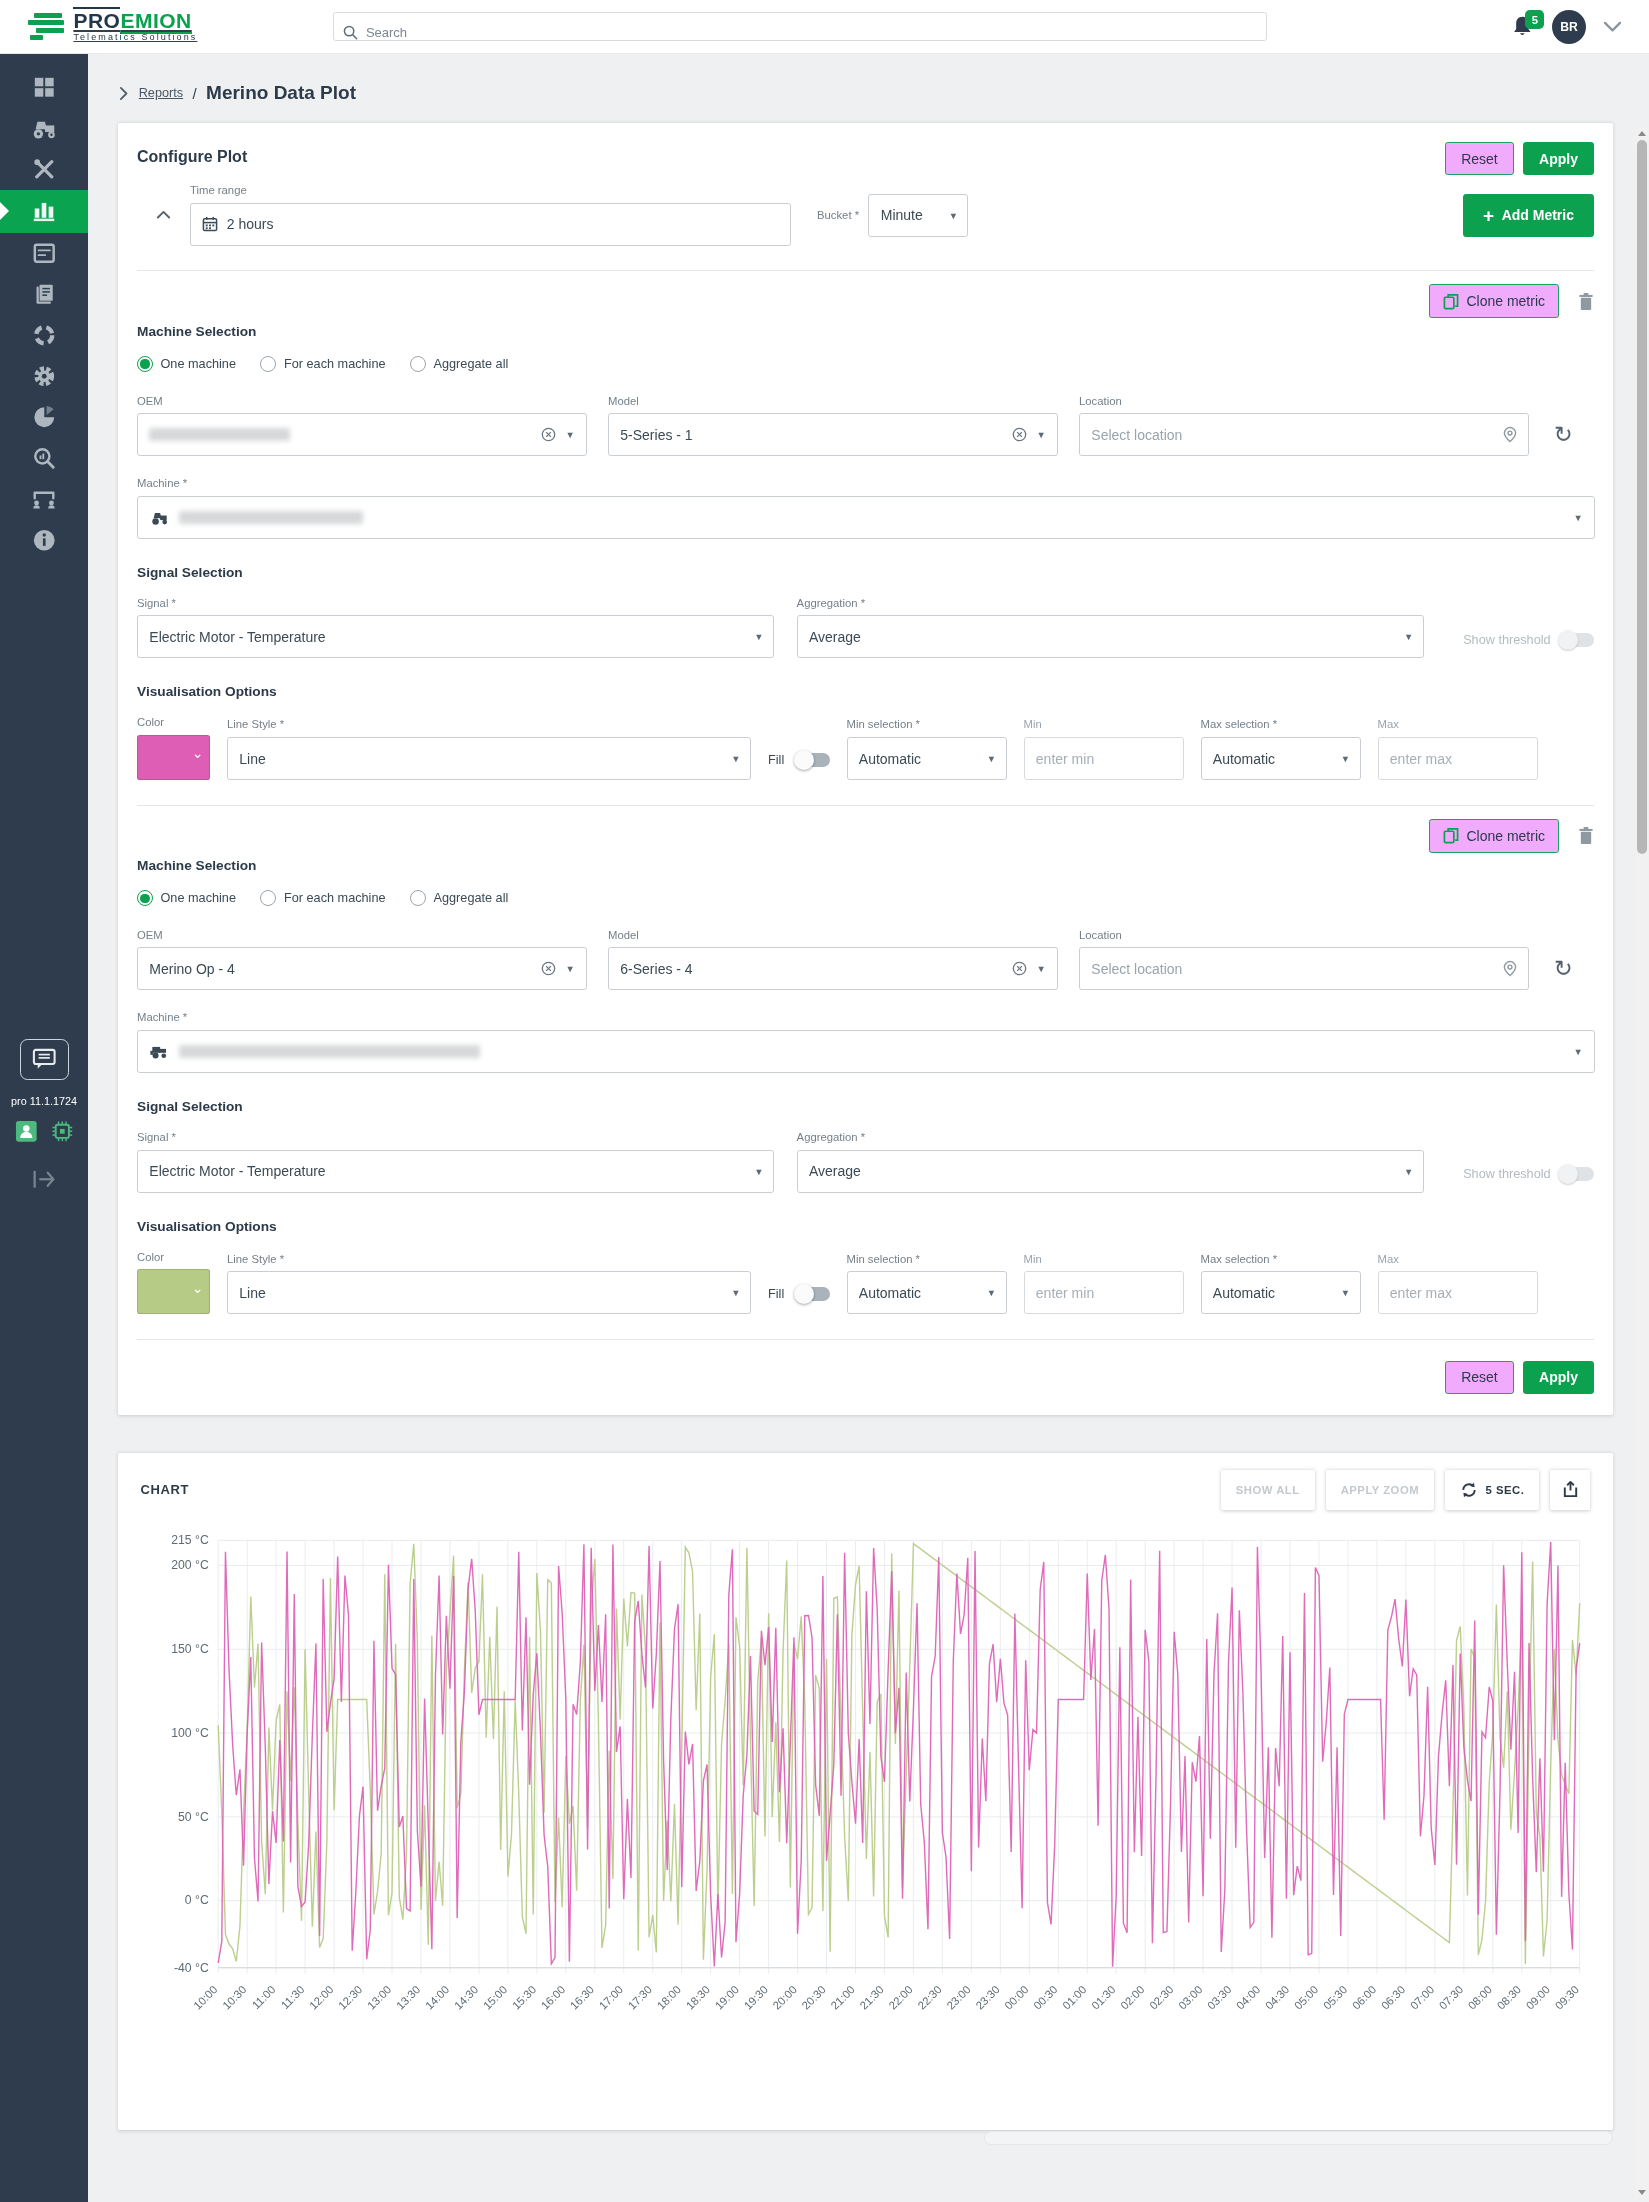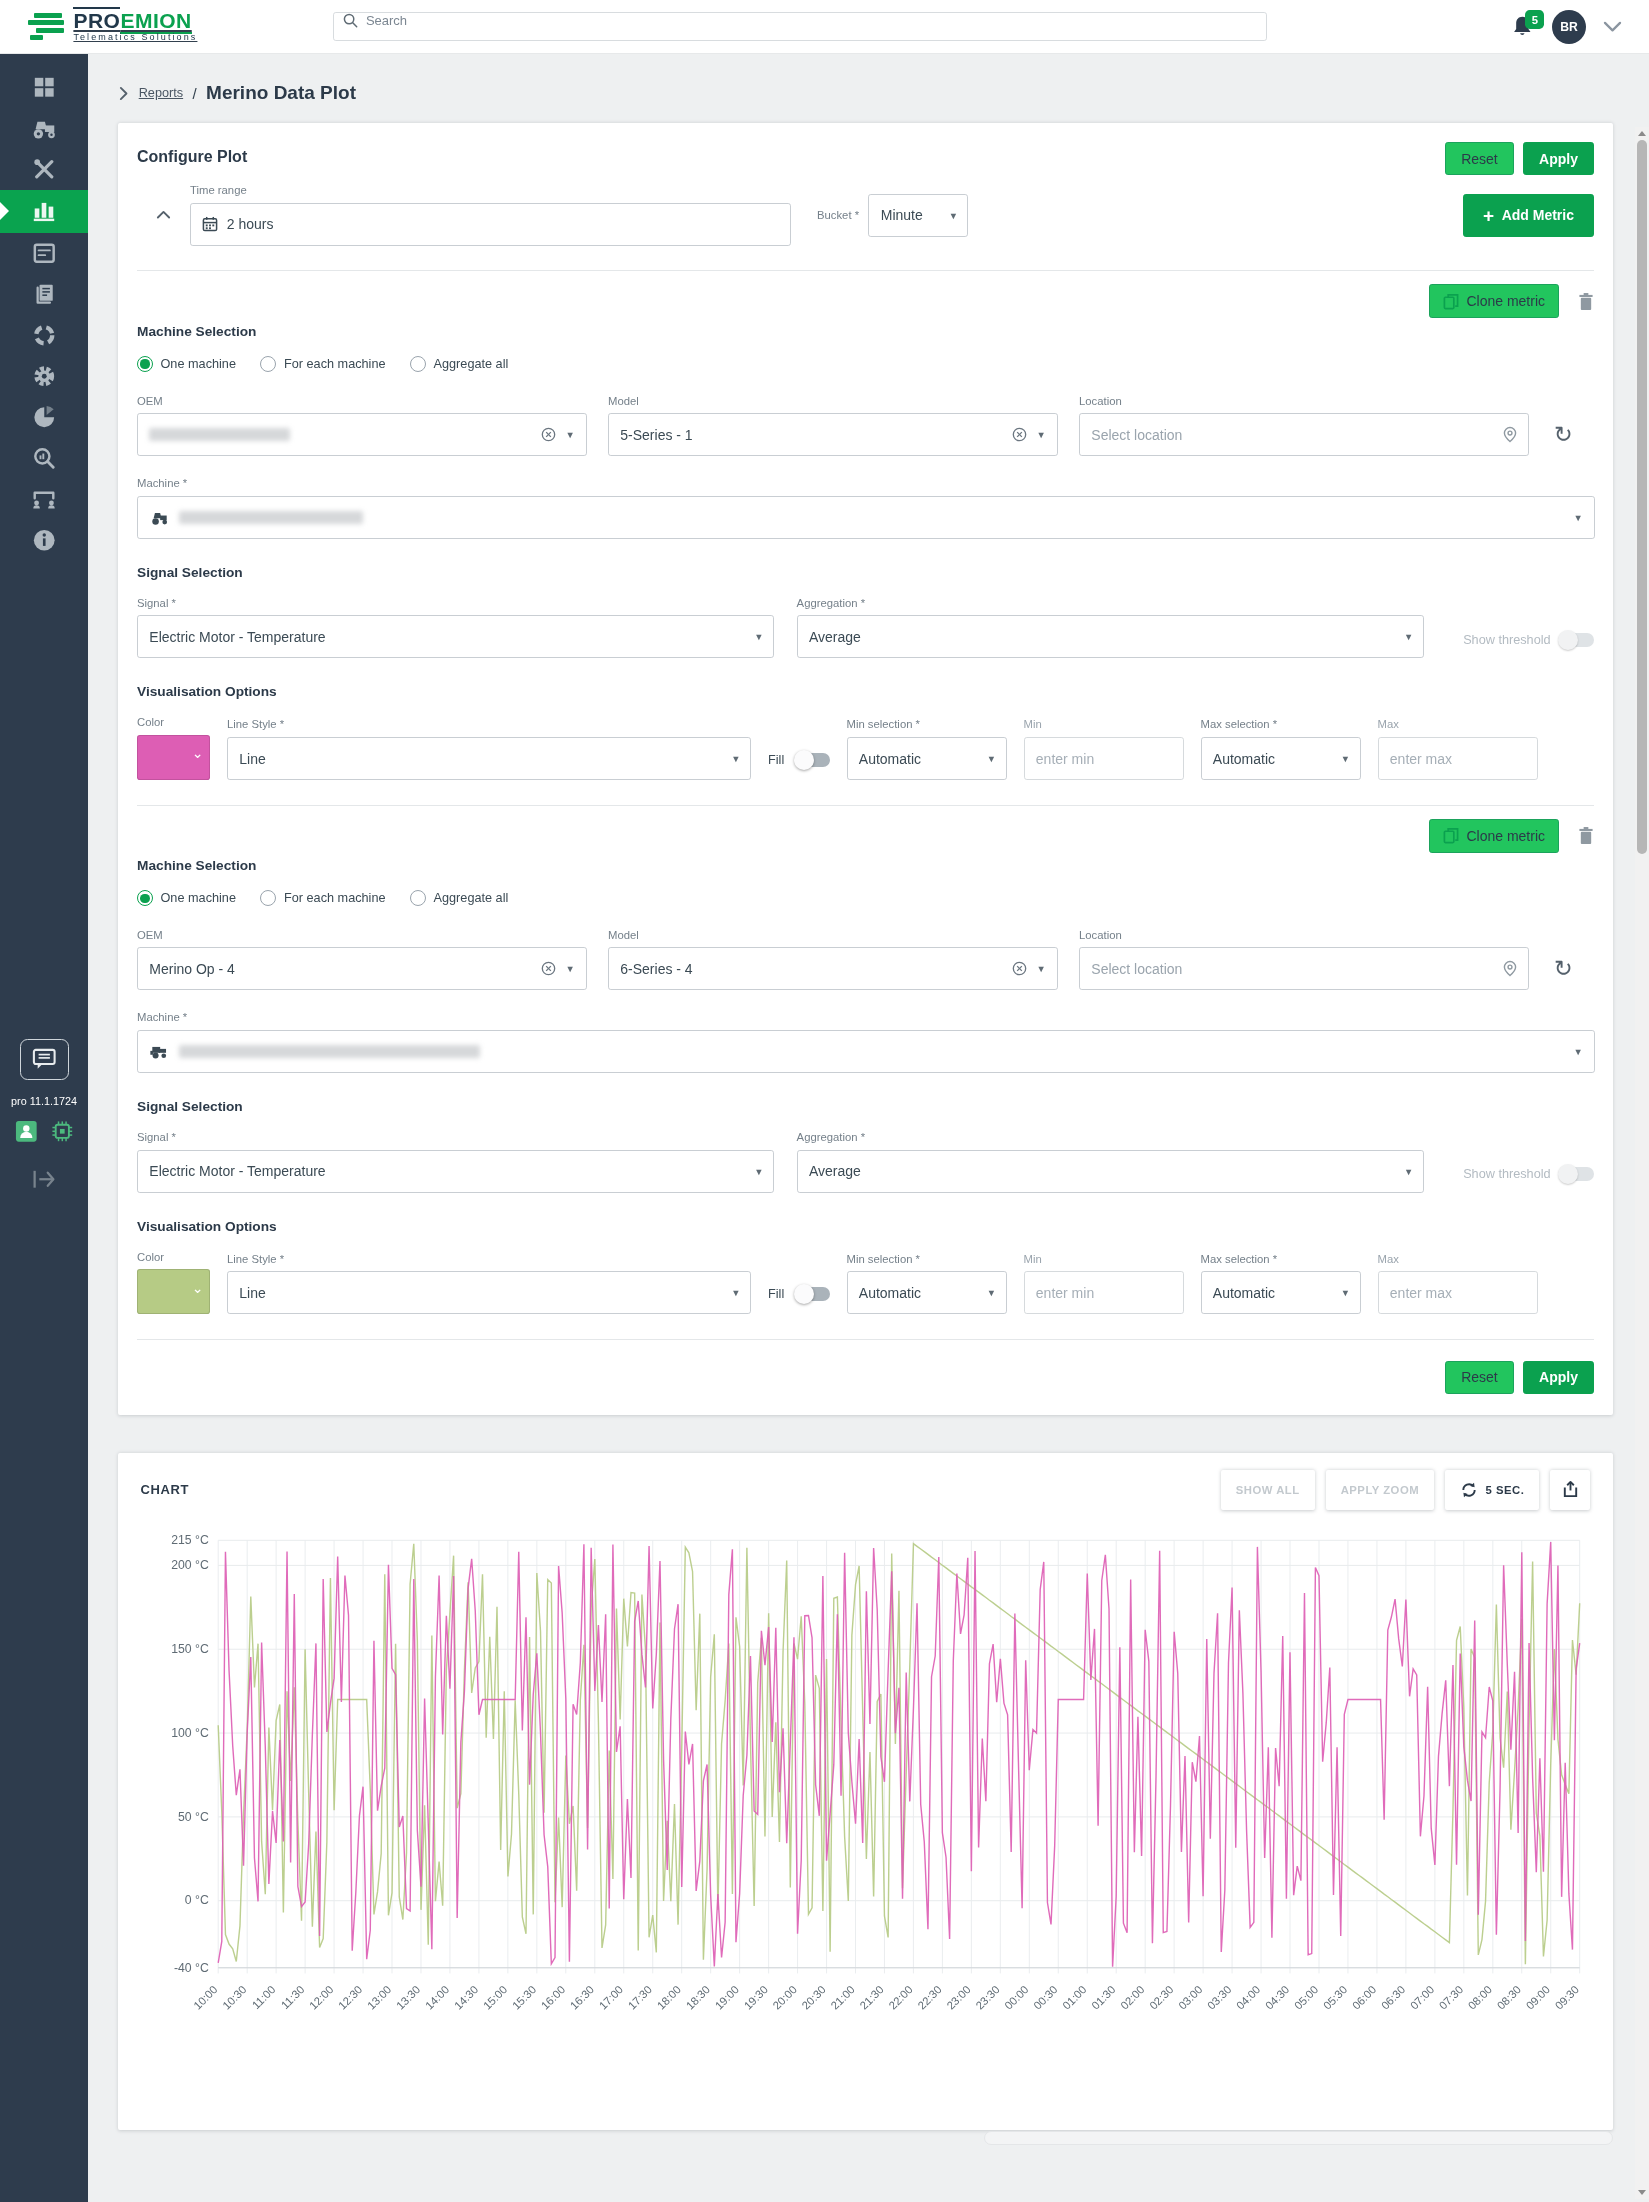--- a/index.html
+++ b/index.html
@@ -8,21 +8,21 @@
 
   
   .topbar{position:absolute;top:0;left:0;width:1650px;height:54px;background:#fff;border-bottom:0.9px solid #e7e9ea;display:flex;align-items:center;z-index:30;text-decoration:underline;}
   .brand{display:flex;align-items:center;gap:9.4px;padding-left:28px;width:282px;}
   .logo-bars{display:flex;flex-direction:column;gap:2.8px;}
   .logo-bars i{display:block;height:4.7px;background:#0ba14f;border-radius:0.9px;}
   .brand-text .brand-line{font-size:21px;font-weight:bold;letter-spacing:0.5px;line-height:19px;}
   .brand-pro{color:#22384a;border-top:2.8px solid #22384a;}
   .brand-emion{color:#0ba14f;border-bottom:2.8px solid #0ba14f;}
   .brand-tag{font-size:9px;letter-spacing:2.1px;color:#22384a;margin-top:1.9px;}
-  .search-wrap{position:absolute;left:333px;top:12.2px;width:934px;height:29px;border:0.9px solid #d8dcdf;border-radius:2.8px;display:flex;align-items:flex-start;background:#fff;}
+  .search-wrap{position:absolute;left:333px;top:12.2px;width:934px;height:29px;border:0.9px solid #d8dcdf;border-radius:2.8px;display:flex;align-items:flex-end;background:#fff;}
   .search-wrap svg{margin:0 7.5px 0 9.4px;}
   .search-wrap input{border:0;outline:none;flex:1;font-size:13px;color:#3b4a54;font-family:inherit;background:transparent;}
   .search-wrap input::placeholder{color:#7c8792;}
   .top-right{position:absolute;right:28px;top:0;height:54px;display:flex;align-items:center;gap:17px;}
   .bell{position:relative;width:24.5px;height:26px;}
   .badge{position:absolute;top:-3.8px;right:-9.4px;min-width:19px;height:19px;background:#0ba14f;color:#fff;font-size:11.3px;font-weight:bold;border-radius:4.7px;display:flex;align-items:center;justify-content:center;padding:0 3.8px;}
   .avatar{width:34px;height:34px;border-radius:50%;background:#2e3c4d;color:#fff;font-size:12.2px;font-weight:bold;display:flex;align-items:center;justify-content:center;}
 
   
   .sidebar{position:absolute;top:54px;left:0;width:88px;height:2149px;background:#2e3c4d;z-index:25;}
@@ -42,21 +42,21 @@
   .breadcrumb .crumb-link{font-size:12.7px;color:#4a5663;text-decoration:underline;cursor:pointer;}
   .crumb-sep{font-size:15px;color:#32404e;}
   .crumb-title{font-size:19px;font-weight:600;color:#2c3a49;}
 
   .card{background:#fff;border-radius:1.9px;box-shadow:0 0.9px 3.8px rgba(40,50,60,.18);margin:19px 0 0 30px;width:1495px;}
   .cfg-card{padding:19px 19px 0 19px;}
   .cfg-head{display:flex;align-items:flex-start;}
   .cfg-title{font-size:16px;font-weight:bold;color:#2c3a49;padding-top:5.6px;}
   .head-actions{margin-left:auto;display:flex;gap:9.4px;}
   .btn{font-family:inherit;font-size:14px;border-radius:2.8px;cursor:pointer;padding:7.5px 15px;border:0.9px solid transparent;}
-  .btn-outline-green{background:#22c55e;border-color:#1ba35c;color:#2c3a49;}
+  .btn-outline-green{background:#f0abfc;border-color:#1ba35c;color:#2c3a49;}
   .btn-green{background:#0ba14f;border-color:#0ba14f;color:#fff;font-weight:600;}
 
   .time-row{display:flex;align-items:center;margin-top:9.4px;padding-bottom:24.5px;}
   .collapse-cell{width:53px;display:flex;justify-content:center;align-items:center;height:43px;}
   .field-label{font-size:11.3px;color:#75808a;margin-bottom:6.6px;display:block;}
   .field-label.lite{color:#9aa4ad;}
   .input-box{height:43px;border:0.9px solid #c9ced3;border-radius:2.8px;background:#fff;display:flex;align-items:center;padding:0 11.3px;font-size:14px;color:#3b4a54;gap:8.5px;}
   .input-box .ph{color:#9aa4ad;}
   .time-input{width:601px;}
   .bucket-wrap{display:flex;align-items:center;margin-left:26px;gap:9.4px;}

